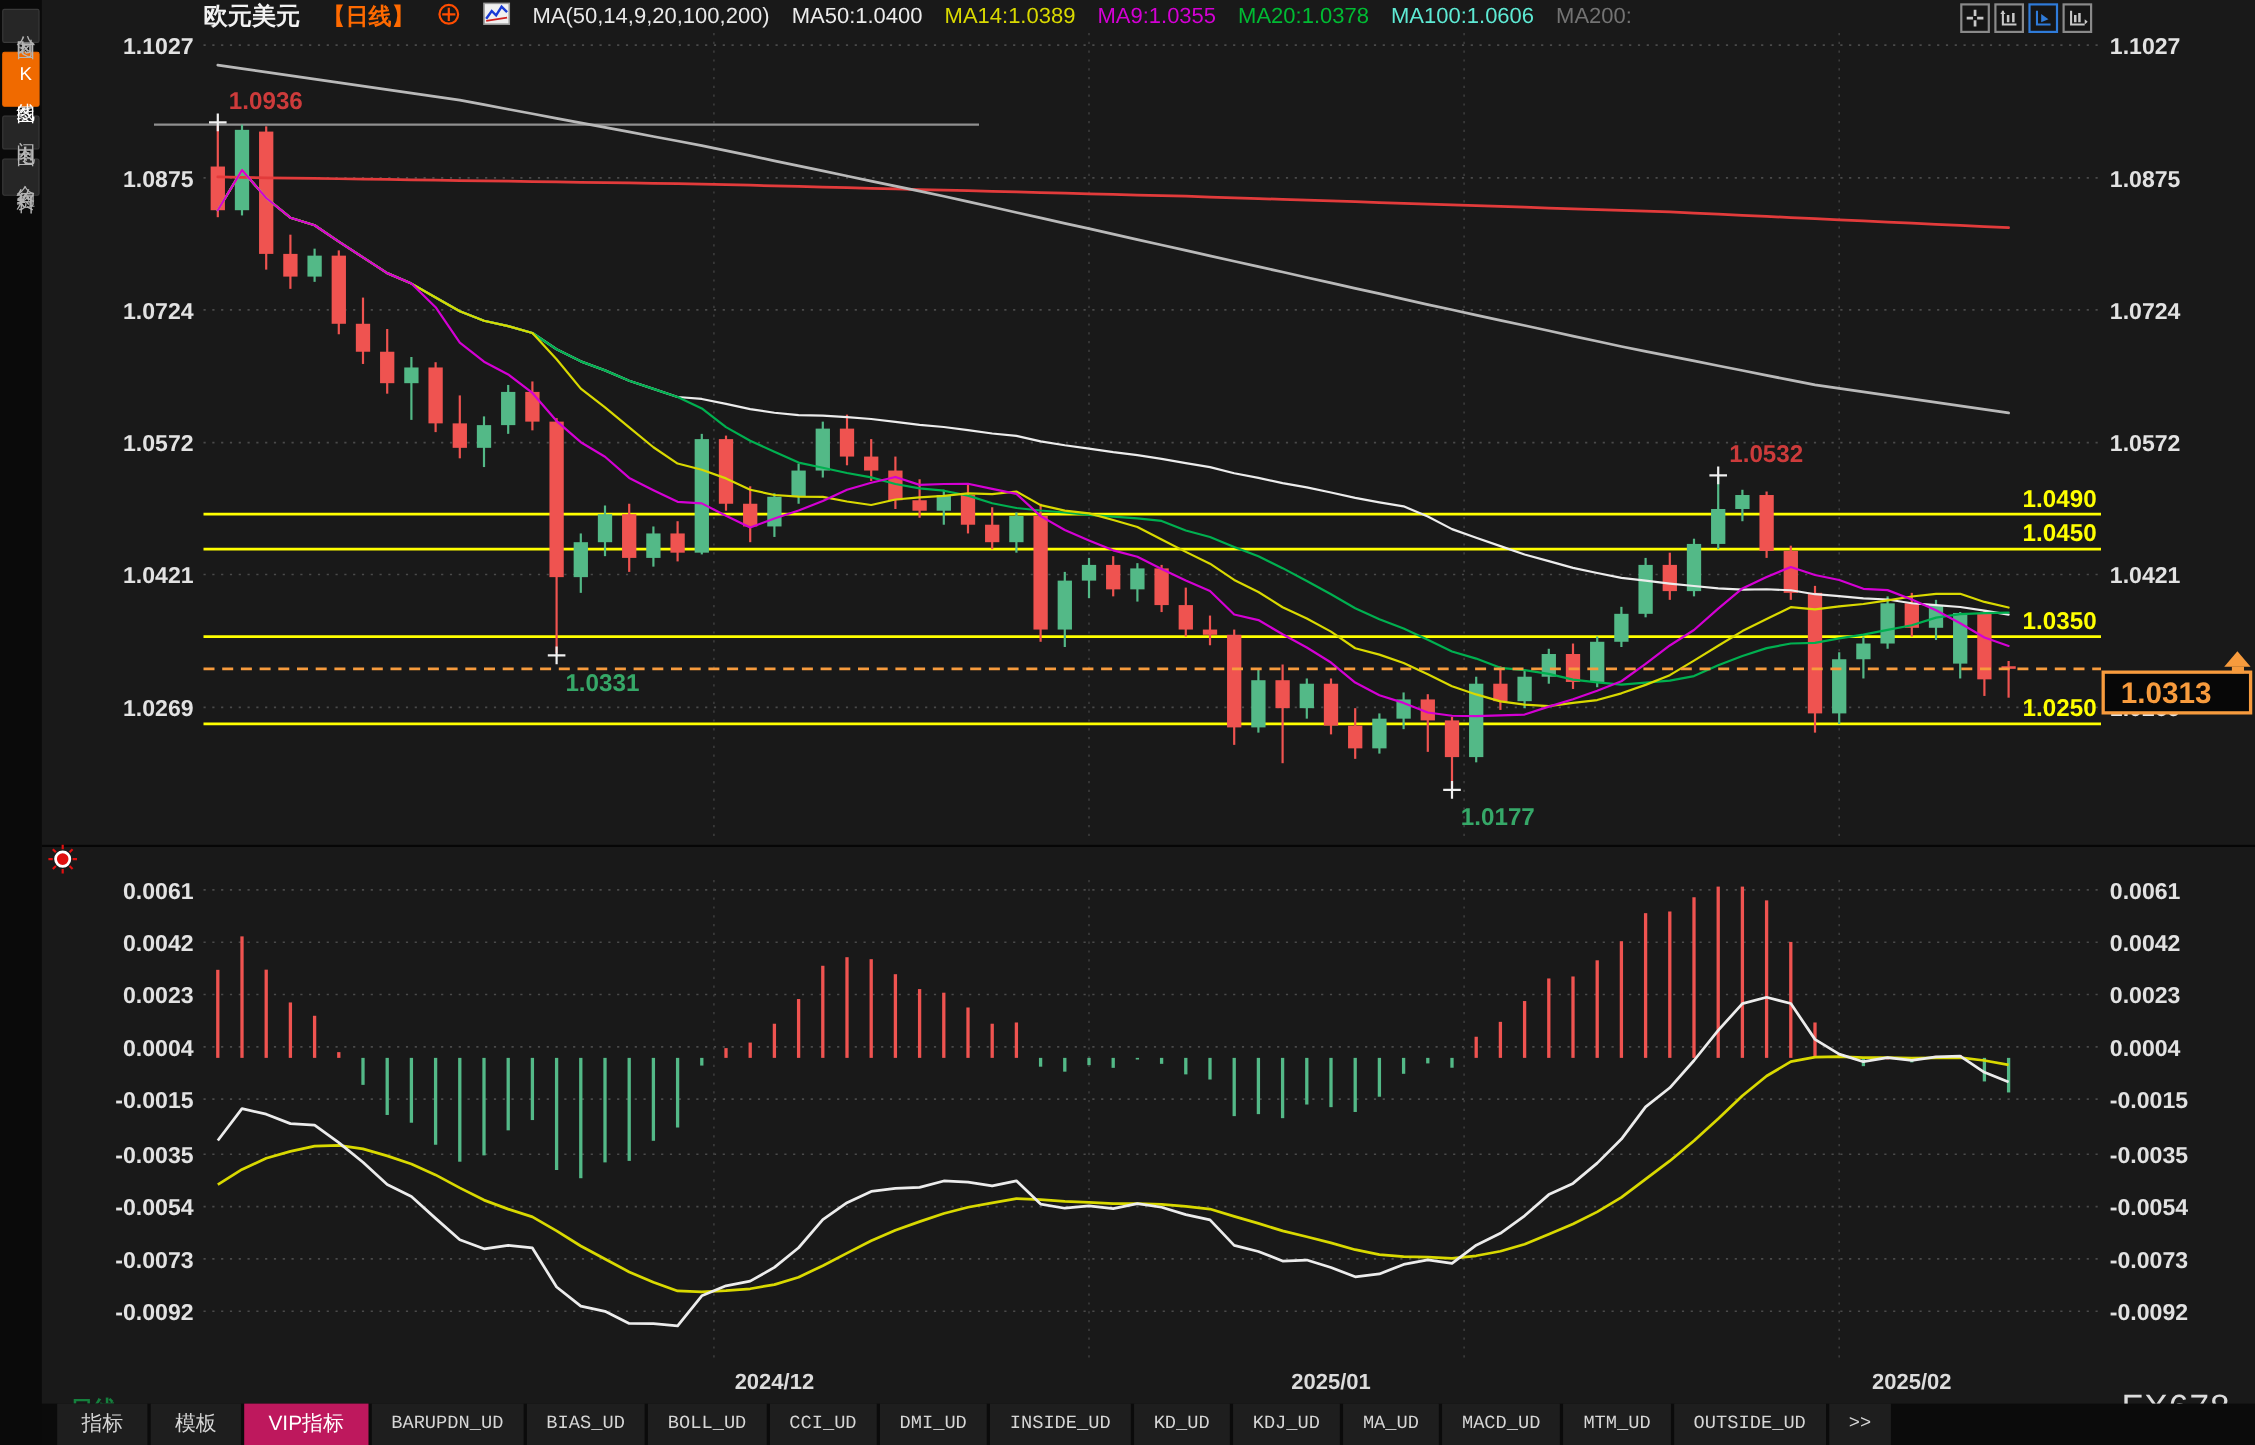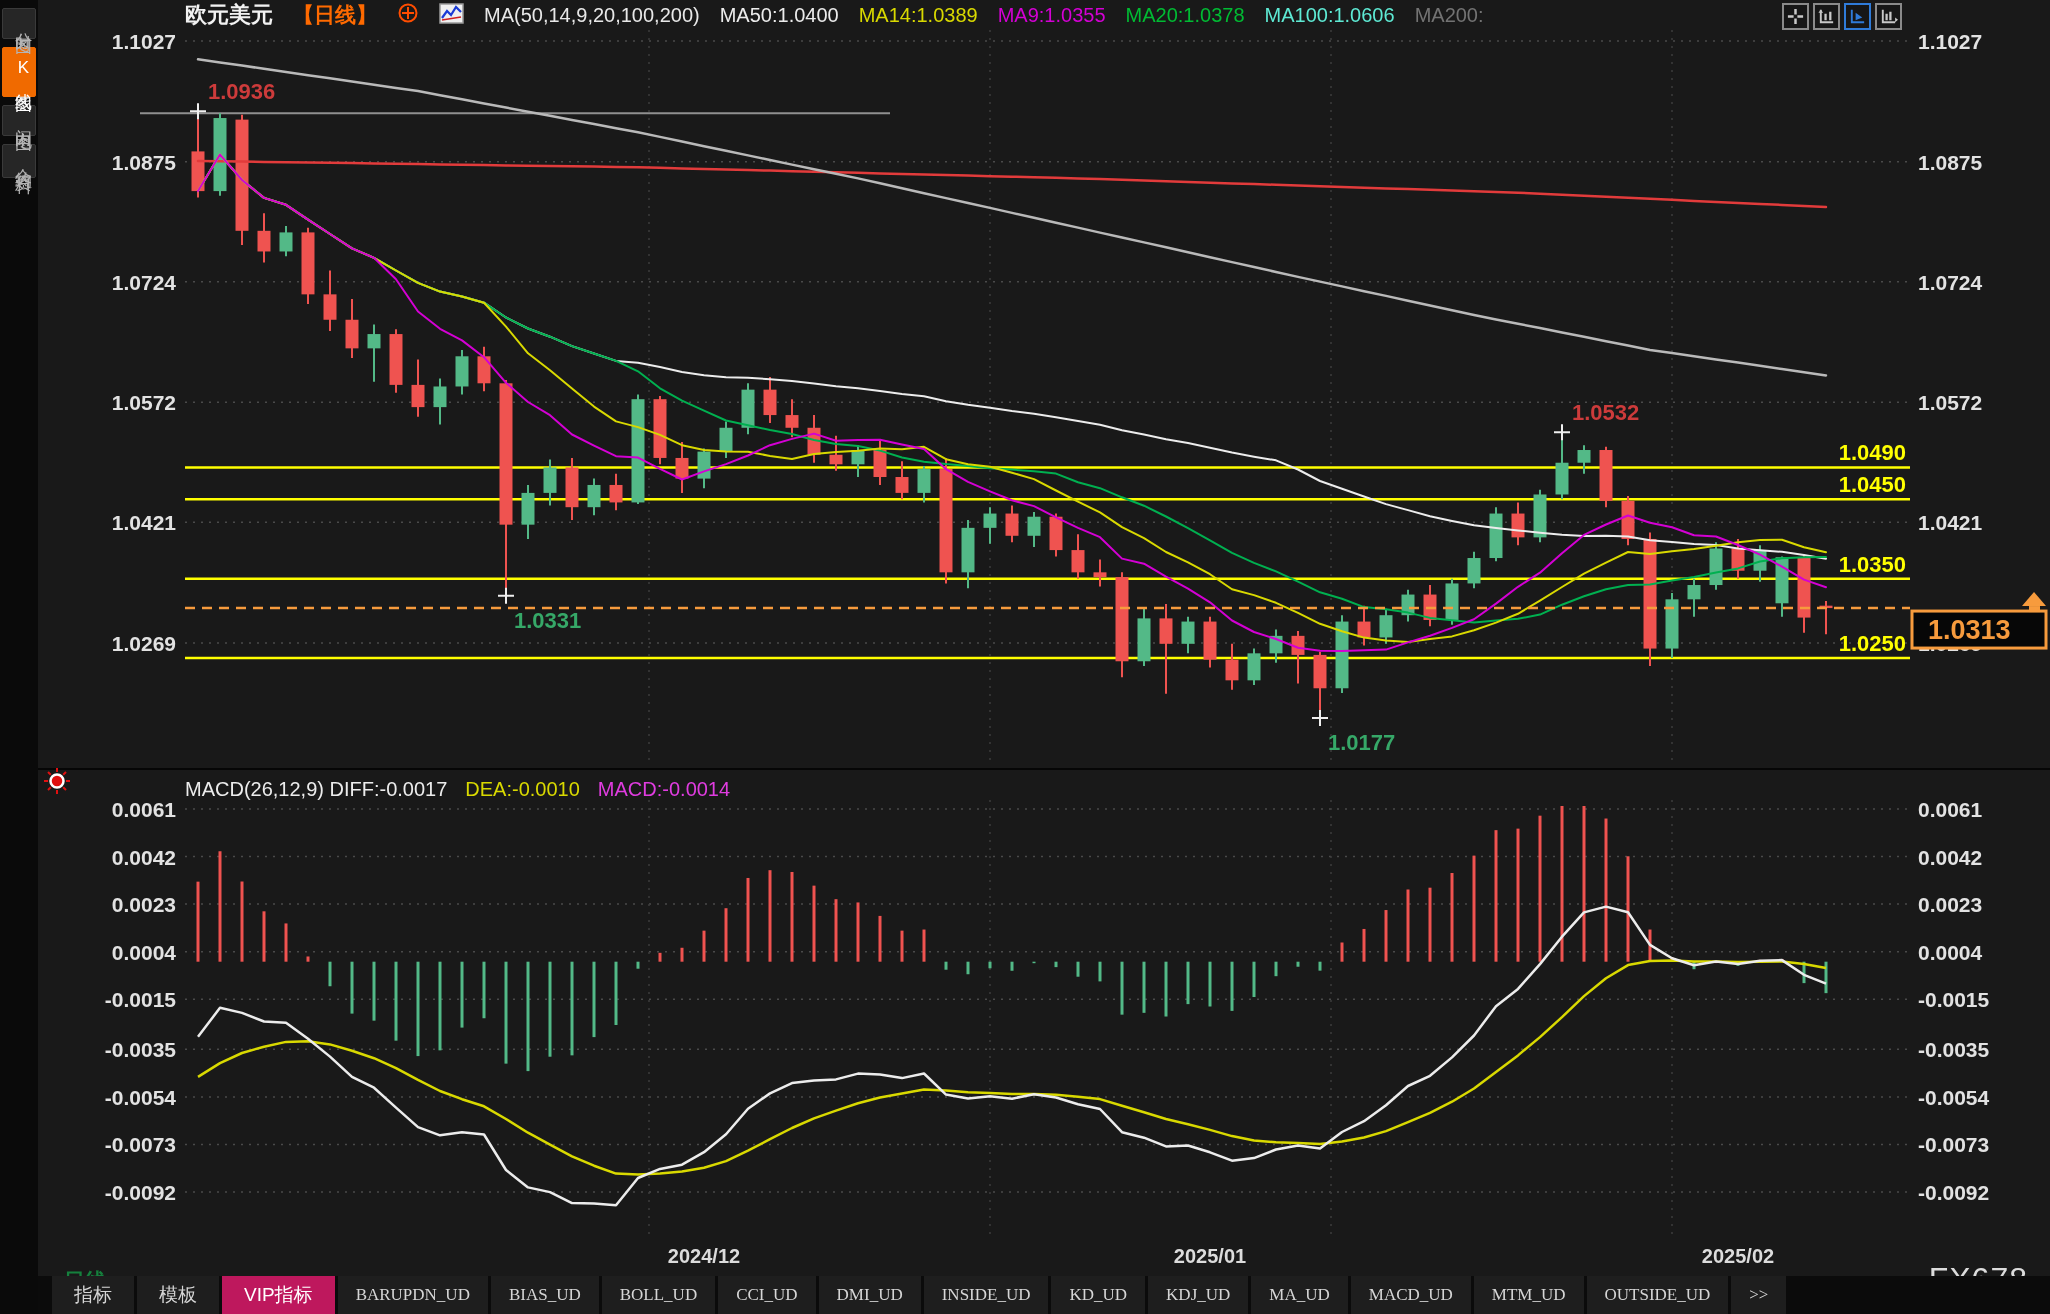--- a/index.html
+++ b/index.html
@@ -33,21 +33,21 @@
   .macd-white{color:#ececec;font-size:20px;}
   .macd-yellow{color:#d9d900;font-size:20px;}
   .macd-magenta{color:#e03ce0;font-size:20px;}
   
   #period-label{position:absolute;left:64px;top:1244px;color:#15803d;font-size:21px;font-weight:bold;
        z-index:20;display:flex;align-items:flex-end;gap:6px;cursor:pointer;margin-top:23px;}
   #period-arrow{font-size:16px;}
   #tab-bar{position:absolute;left:0;bottom:0;width:2050px;height:38px;background:#0b0b0b;display:flex;
        gap:3px;padding-left:52px;box-sizing:border-box;z-index:25;}
   .tab{height:38px;line-height:38px;padding:0 18px;background:#1e1e1e;color:#d6d6d6;cursor:pointer;
-       font-family:Liberation Serif, serif;font-size:17px;}
+       font-family:Liberation Mono, monospace;font-size:17px;}
   .tab.cn{font-family:"Liberation Sans", sans-serif;font-size:19px;padding:0 22px;}
   .tab.active{background:#be185d;color:#fff;}
   #watermark{position:absolute;right:22px;bottom:16px;color:#dcdcdc;font-size:32px;z-index:24;
        letter-spacing:1px;}
   #divider{position:absolute;left:38px;top:768px;width:2012px;height:2px;background:#060606;z-index:5;}
   #sun-icon{position:absolute;left:42px;top:766px;z-index:21;cursor:pointer;}
   svg text{font-family:"Liberation Sans", sans-serif;}
 </style>
 </head>
 <body>
@@ -454,25 +454,20 @@
 
   <div id="sun-icon">
     <svg width="30" height="30" viewBox="0 0 30 30">
       <g stroke="#e01010" stroke-width="2">
         <path d="M15 2v4 M15 24v4 M2 15h4 M24 15h4 M6 6l2.8 2.8 M21.2 21.2L24 24 M24 6l-2.8 2.8 M8.8 21.2L6 24"></path>
       </g>
       <circle cx="15" cy="15" r="6.5" fill="#e01010" stroke="#ffffff" stroke-width="2.5"></circle>
     </svg>
   </div>
 
-  <div id="macd-header">
-    <span class="macd-white">MACD(26,12,9) DIFF:-0.0017</span>
-    <span class="macd-yellow">DEA:-0.0010</span>
-    <span class="macd-magenta">MACD:-0.0014</span>
-  </div>
 
   <div id="period-label">
     <span>日线</span>
     <span id="period-arrow">▲</span>
   </div>
 
   <div id="tab-bar">
       <div class="tab cn">指标</div>
       <div class="tab cn">模板</div>
       <div class="tab cn active">VIP指标</div>

